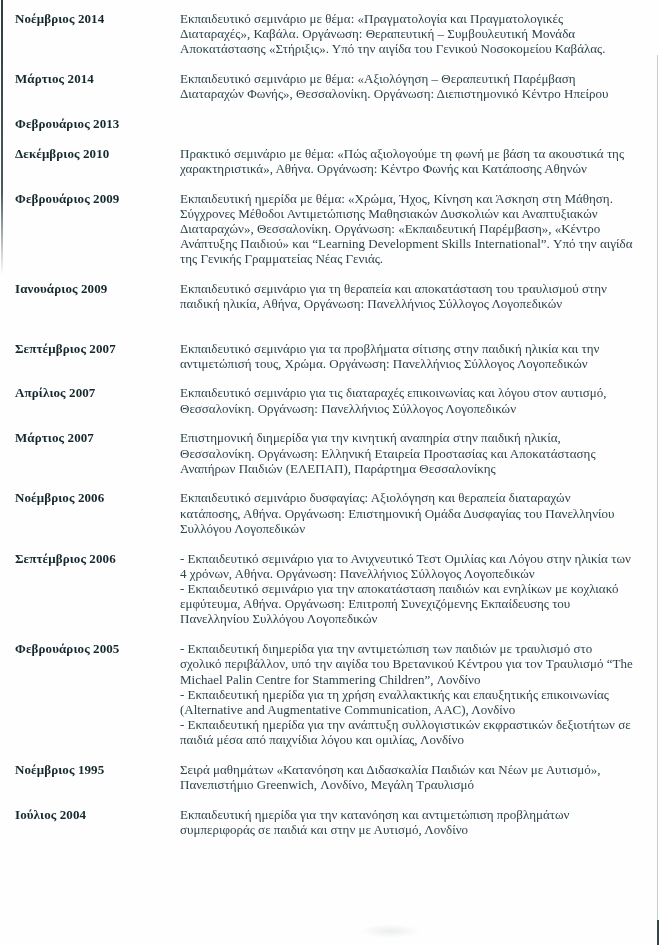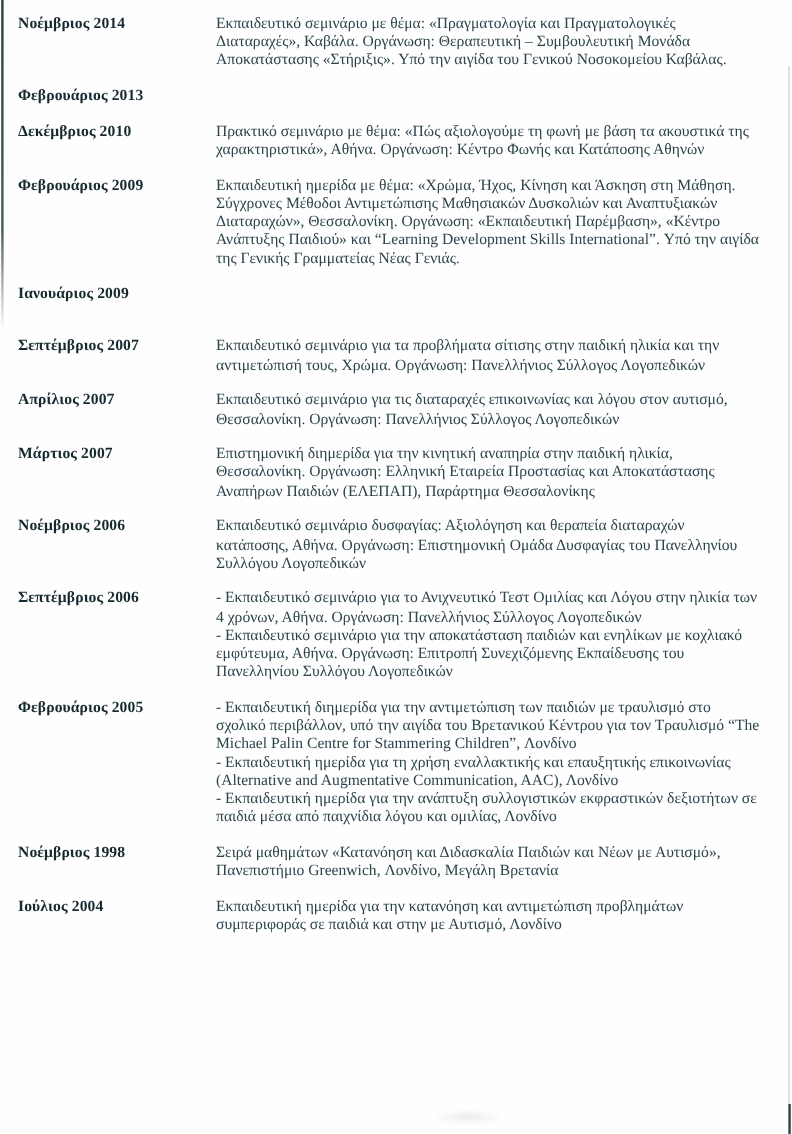--- a/index.html
+++ b/index.html
@@ -82,37 +82,44 @@
   <div class="scan-smudge"></div>
 
   <main class="content">
     <div class="row">
       <div class="date">Νοέμβριος 2014</div>
       <div class="desc">Εκπαιδευτικό σεμινάριο με θέμα: «Πραγματολογία και Πραγματολογικές
 Διαταραχές», Καβάλα. Οργάνωση: Θεραπευτική – Συμβουλευτική Μονάδα
 Αποκατάστασης «Στήριξις». Υπό την αιγίδα του Γενικού Νοσοκομείου Καβάλας.</div>
     </div>
     <div class="row">
+      <div class="date">Μάρτιος 2014</div>
+      <div class="desc">Εκπαιδευτικό σεμινάριο με θέμα: «Αξιολόγηση – Θεραπευτική Παρέμβαση
+Διαταραχών Φωνής», Θεσσαλονίκη. Οργάνωση: Διεπιστημονικό Κέντρο Ηπείρου</div>
+    </div>
+    <div class="row">
       <div class="date">Φεβρουάριος 2013</div>
     </div>
     <div class="row">
       <div class="date">Δεκέμβριος 2010</div>
       <div class="desc">Πρακτικό σεμινάριο με θέμα: «Πώς αξιολογούμε τη φωνή με βάση τα ακουστικά της
 χαρακτηριστικά», Αθήνα. Οργάνωση: Κέντρο Φωνής και Κατάποσης Αθηνών</div>
     </div>
     <div class="row">
       <div class="date">Φεβρουάριος 2009</div>
       <div class="desc">Εκπαιδευτική ημερίδα με θέμα: «Χρώμα, Ήχος, Κίνηση και Άσκηση στη Μάθηση.
 Σύγχρονες Μέθοδοι Αντιμετώπισης Μαθησιακών Δυσκολιών και Αναπτυξιακών
 Διαταραχών», Θεσσαλονίκη. Οργάνωση: «Εκπαιδευτική Παρέμβαση», «Κέντρο
 Ανάπτυξης Παιδιού» και “Learning Development Skills International”. Υπό την αιγίδα
 της Γενικής Γραμματείας Νέας Γενιάς.</div>
     </div>
     <div class="row">
       <div class="date">Ιανουάριος 2009</div>
+      <div class="desc">Εκπαιδευτικό σεμινάριο για τη θεραπεία και αποκατάσταση του τραυλισμού στην
+παιδική ηλικία, Αθήνα, Οργάνωση: Πανελλήνιος Σύλλογος Λογοπεδικών</div>
     </div>
     <div class="row">
     </div>
     <div class="row">
       <div class="date">Σεπτέμβριος 2007</div>
       <div class="desc">Εκπαιδευτικό σεμινάριο για τα προβλήματα σίτισης στην παιδική ηλικία και την
 αντιμετώπισή τους, Χρώμα. Οργάνωση: Πανελλήνιος Σύλλογος Λογοπεδικών</div>
     </div>
     <div class="row">
       <div class="date">Απρίλιος 2007</div>
@@ -143,23 +150,23 @@
       <div class="date">Φεβρουάριος 2005</div>
       <div class="desc">- Εκπαιδευτική διημερίδα για την αντιμετώπιση των παιδιών με τραυλισμό στο
 σχολικό περιβάλλον, υπό την αιγίδα του Βρετανικού Κέντρου για τον Τραυλισμό “The
 Michael Palin Centre for Stammering Children”, Λονδίνο
 - Εκπαιδευτική ημερίδα για τη χρήση εναλλακτικής και επαυξητικής επικοινωνίας
 (Alternative and Augmentative Communication, AAC), Λονδίνο
 - Εκπαιδευτική ημερίδα για την ανάπτυξη συλλογιστικών εκφραστικών δεξιοτήτων σε
 παιδιά μέσα από παιχνίδια λόγου και ομιλίας, Λονδίνο</div>
     </div>
     <div class="row">
-      <div class="date">Νοέμβριος 1998</div>
+      <div class="date">Νοέμβριος 1995</div>
       <div class="desc">Σειρά μαθημάτων  «Κατανόηση και Διδασκαλία Παιδιών και Νέων με Αυτισμό»,
-Πανεπιστήμιο Greenwich, Λονδίνο, Μεγάλη Βρετανία</div>
+Πανεπιστήμιο Greenwich, Λονδίνο, Μεγάλη Τραυλισμό</div>
     </div>
     <div class="row">
       <div class="date">Ιούλιος 2004</div>
       <div class="desc">Εκπαιδευτική ημερίδα για την κατανόηση και αντιμετώπιση προβλημάτων
 συμπεριφοράς σε παιδιά και στην με Αυτισμό, Λονδίνο</div>
     </div>
   </main>
 </div>
 
 </body></html>

